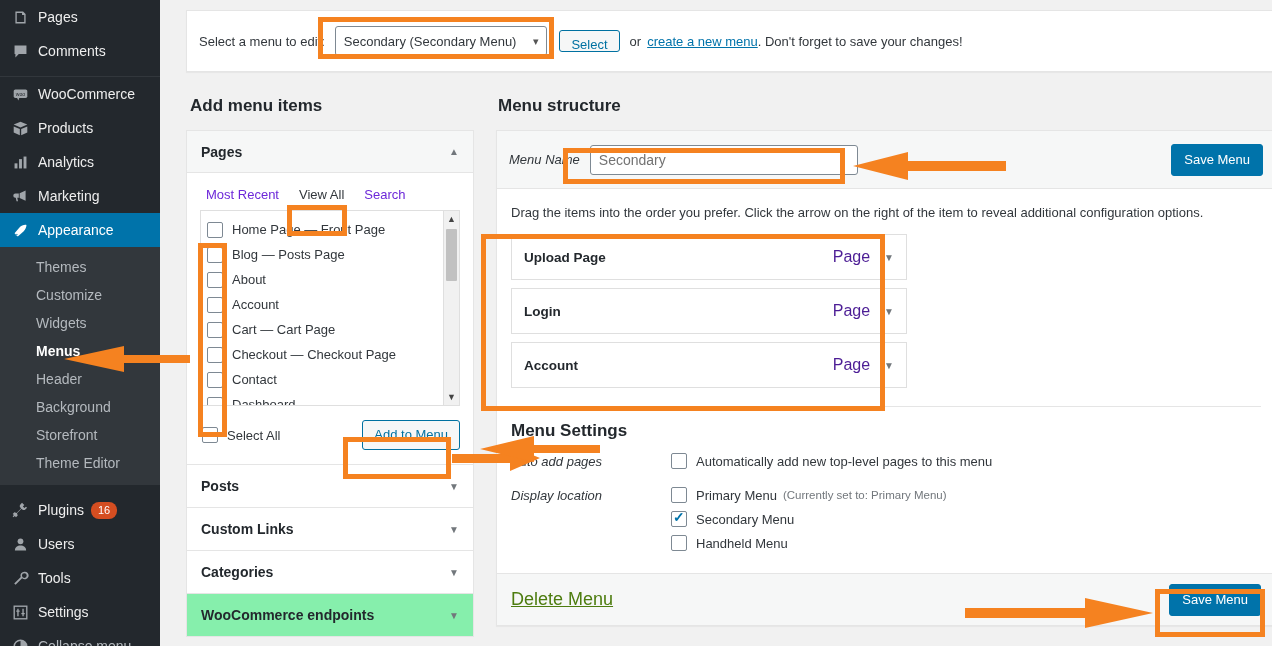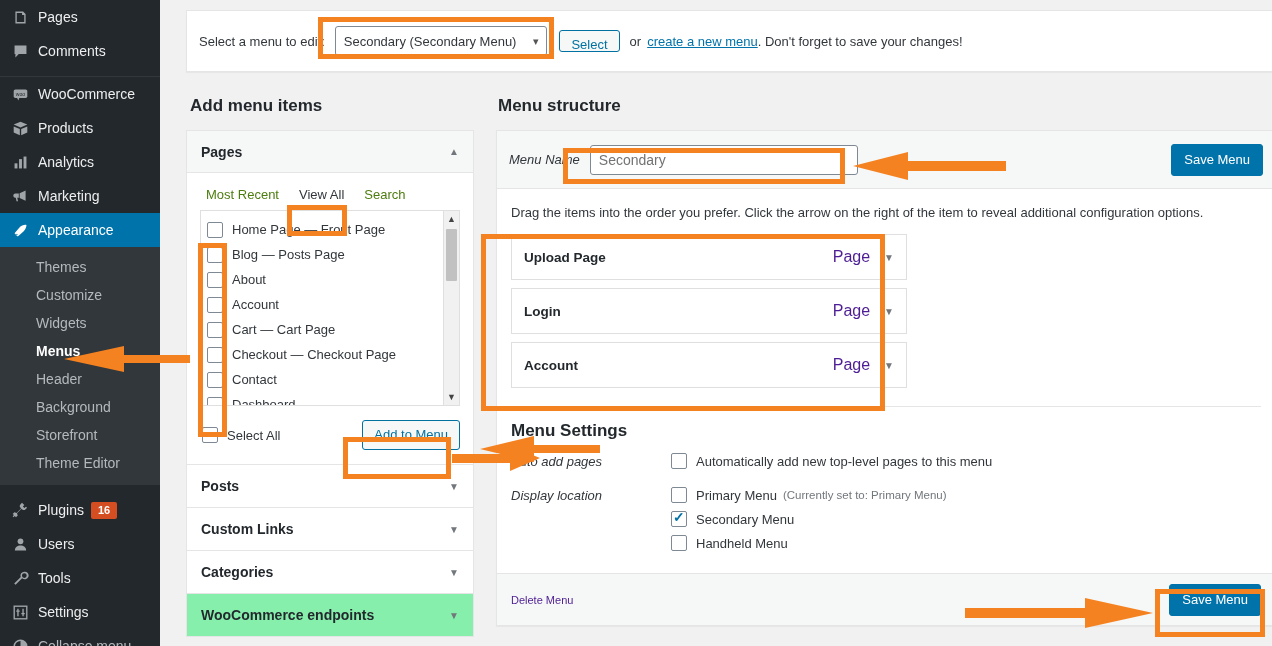--- a/index.html
+++ b/index.html
@@ -45,22 +45,22 @@
   .submenu { background: #32373c; padding: 6px 0 8px 0; }
   .submenu .sub-item {
     display: block; padding: 5px 0 5px 36px;
     font-size: 14px; color: #b4b9be; cursor: pointer;
     line-height: 18px;
   }
   .submenu .sub-item.active { color: #fff; font-weight: 700; }
   .badge {
     display: inline-block; margin-left: 7px;
     background: #d54e21; color: #fff;
-    border-radius: 2px; padding: 1px 7px;
-    font-size: 11px; line-height: 15px; font-weight: 700;
+    border-radius: 8px; padding: 1px 7px;
+    font-size: 11px; line-height: 15px; font-weight: 400;
   }
   .collapse { color: #b4b9be; }
 
   
   .main {
     position: absolute; left: 176px; top: 0;
     width: 1112px; height: 646px;
     background: #f1f1f1;
     padding: 10px 12px 14px 10px;
   }
@@ -119,21 +119,21 @@
     display: flex; align-items: center; justify-content: space-between;
     height: 42px; padding: 0 14px;
     background: #f6f7f7; border-bottom: 1px solid #e5e5e5;
     font-size: 14px; font-weight: 600; color: #23282d;
     cursor: pointer;
   }
   .acc-head .tri { color: #72777c; font-size: 10px; }
   .acc-body { padding: 10px 13px 0 13px; background: #fff; }
 
   .tabs { display: flex; gap: 12px; font-size: 13px; padding: 2px 0 6px 2px; }
-  .tab { color: #4d7c0f; cursor: pointer; padding: 2px 4px; }
+  .tab { color: #6d28d9; cursor: pointer; padding: 2px 4px; }
   .tab.current { color: #32373c; font-weight: 400; }
 
   .listbox {
     border: 1px solid #dfdfdf; background: #fff;
     height: 196px; overflow: hidden; position: relative;
     margin-bottom: 8px;
   }
   .list-inner { padding: 6px 0 0 6px; }
   .li {
     display: flex; align-items: center;
@@ -223,21 +223,21 @@
   }
   .set-opts { font-size: 13px; color: #32373c; }
   .set-opt { display: flex; align-items: center; margin-bottom: 8px; }
   .set-opt .muted { color: #72777c; font-size: 11.5px; margin-left: 6px; }
 
   .ms-foot {
     border-top: 1px solid #e5e5e5; background: #f6f7f7;
     display: flex; align-items: center; padding: 0 14px;
     height: 52px; margin-top: 14px;
   }
-  .del-link { color: #4c1d95; font-size: 11px; cursor: pointer; }
+  .del-link { color: #4d7c0f; text-decoration: underline; font-size: 18px; cursor: pointer; }
 
   
   .ov { position: absolute; pointer-events: none; }
   .box { border: 5px solid #f58220; }
   .arrow svg { display: block; }
 </style>
 </head>
 <body>
 
 <div id="root">

